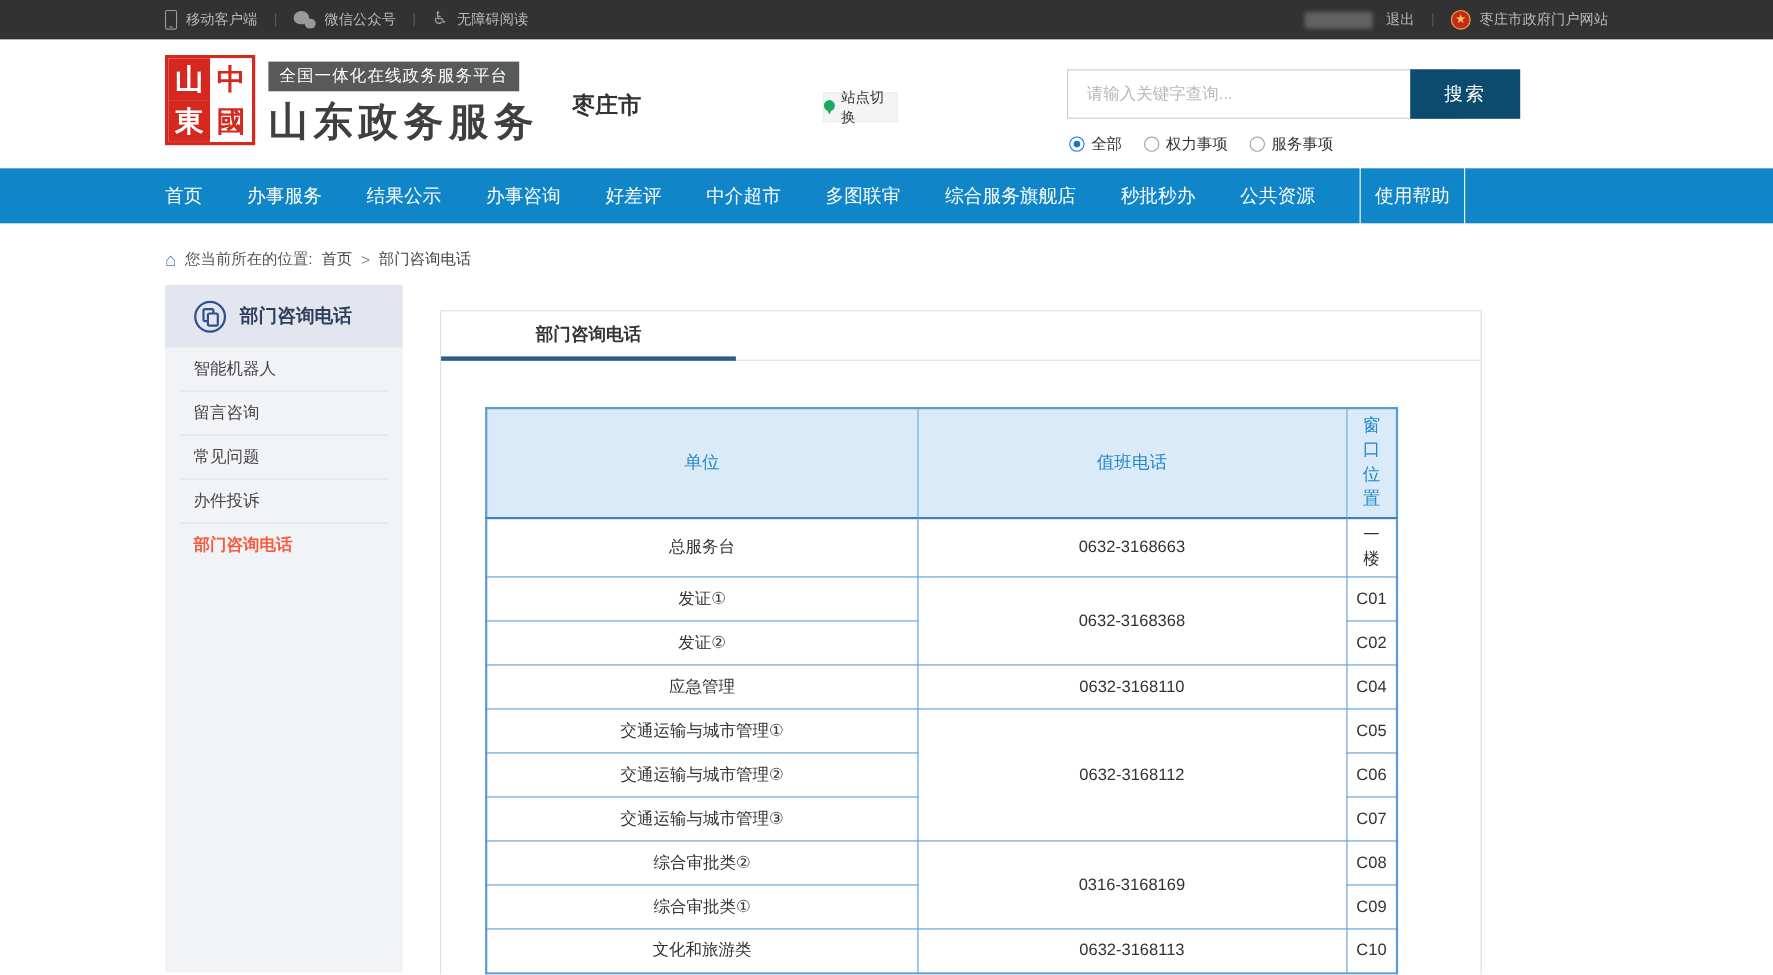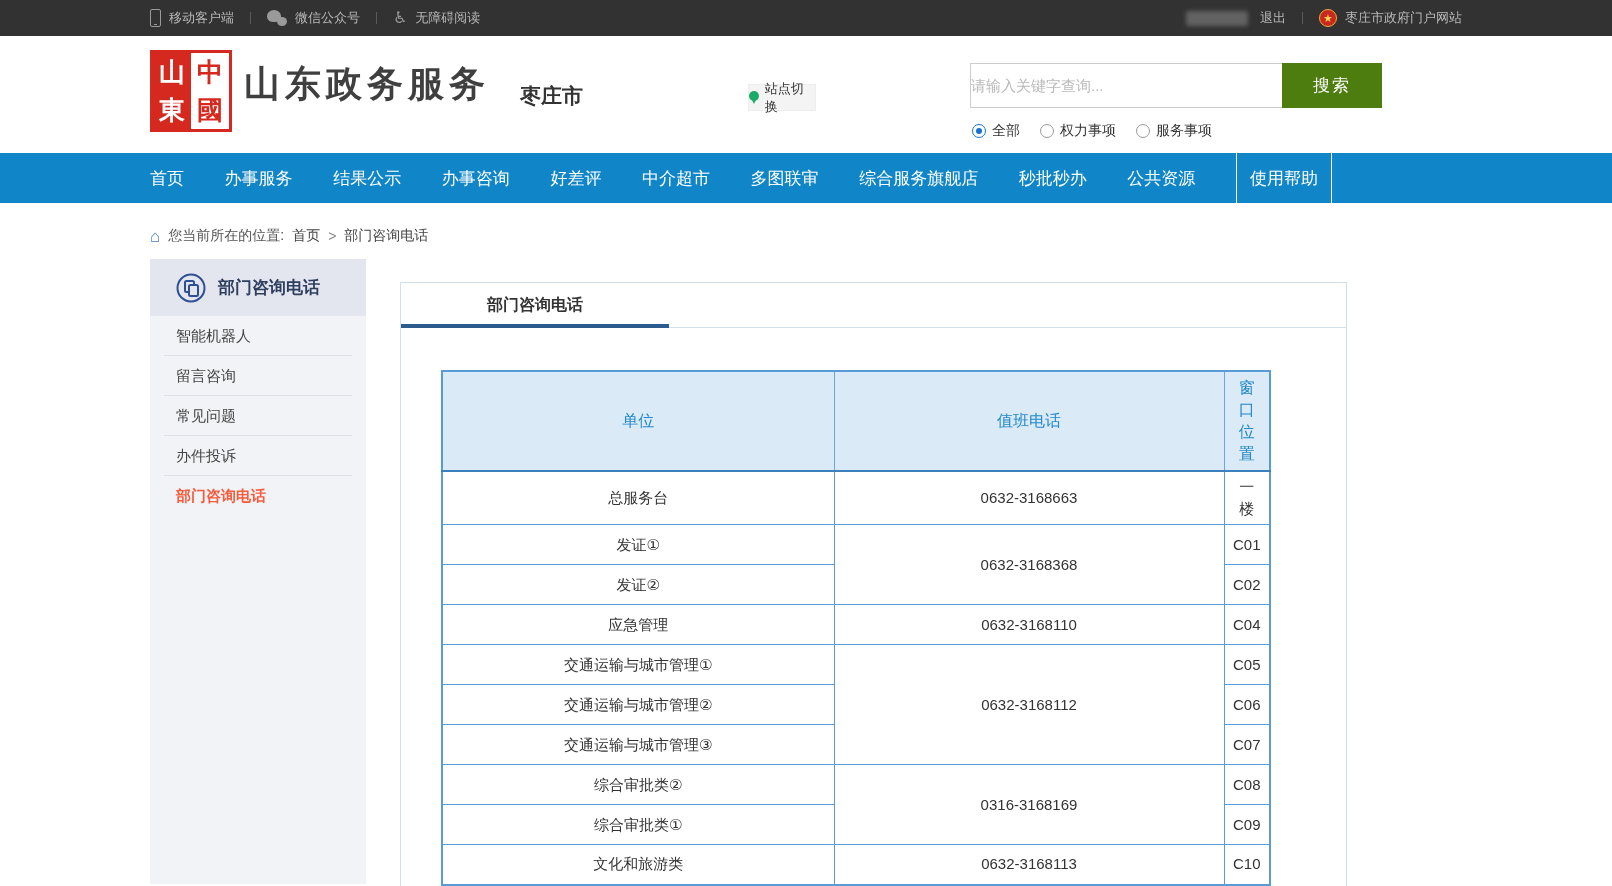--- a/index.html
+++ b/index.html
@@ -34,23 +34,23 @@
   .seal .s-red { background:#d5281e; color:#fff; }
   .seal .s-white { background:#fff; color:#d5281e; }
   .logo-texts { padding-top:6px; }
   .platform-badge { display:inline-block; background:#58595b; color:#fff; font-size:15px; padding:4px 10px; letter-spacing:1px; }
   .site-name { font-size:36px; font-weight:bold; color:#3f3f3f; letter-spacing:5px; margin-top:4px; }
   .city-name { position:absolute; left:370px; top:46px; font-size:21px; font-weight:bold; color:#333;text-align:right; }
   .site-switch { position:absolute; left:598px; top:48px; width:68px; height:27px; background:#f4f4f4; border:1px solid #ededed; display:flex; align-items:center; justify-content:center; gap:6px; font-size:13px; color:#333; cursor:pointer; }
   .pin-glyph { width:10px; height:13px; position:relative; }
   .pin-glyph::before { content:""; position:absolute; left:0; top:0; width:10px; height:10px; background:#1cab67; border-radius:50%; }
   .pin-glyph::after { content:""; position:absolute; left:2px; top:7px; border-left:3px solid transparent; border-right:3px solid transparent; border-top:6px solid #1cab67; }
-  .search-input { position:absolute; left:820px; top:27px; width:356px; height:45px; border:1px solid #cccccc; font-size:15px; padding:0 0; color:#333; outline:none; }
+  .search-input { position:absolute; left:820px; top:27px; width:356px; height:45px; border:1px solid #cccccc; font-size:15px; padding:0 17px; color:#333; outline:none; }
   .search-input::placeholder { color:#b9b9b9; }
-  .search-btn { position:absolute; left:1132px; top:27px; width:100px; height:45px; background:#4d7c0f; color:#fff; font-size:17px; border:none; cursor:pointer; letter-spacing:2px; }
+  .search-btn { position:absolute; left:1132px; top:27px; width:100px; height:45px; background:#0c4a6e; color:#fff; font-size:17px; border:none; cursor:pointer; letter-spacing:2px; }
   .scopes { position:absolute; left:822px; top:86px; display:flex; align-items:center; gap:20px; font-size:14px; color:#333; }
   .scope { display:flex; align-items:center; gap:6px; cursor:pointer; }
   .radio { width:14px; height:14px; border:1px solid #9a9a9a; border-radius:50%; background:#fff; position:relative; }
   .scope.checked .radio { border-color:#1673d2; }
   .scope.checked .radio::after { content:""; position:absolute; left:3px; top:3px; width:6px; height:6px; border-radius:50%; background:#1673d2; }
 
   
   .nav { height:50px; background:#1086c8; }
   .nav .inner { height:50px; display:flex; align-items:center; justify-content:space-between; padding-right:130px; }
   .nav-item { color:#fff; font-size:17px; text-decoration:none; cursor:pointer; white-space:nowrap; }
@@ -125,20 +125,21 @@
 <div class="header">
   <div class="inner">
     <div class="logo">
       <div class="seal" id="seal">
           <span class="s-red">山</span>
           <span class="s-white">中</span>
           <span class="s-red">東</span>
           <span class="s-white">國</span>
         </div>
       <div class="logo-texts">
+        <span class="platform-badge">全国一体化在线政务服务平台</span>
         <div class="site-name">山东政务服务</div>
       </div>
     </div>
     <div class="city-name">枣庄市</div>
     <div class="site-switch">
       <span class="pin-glyph"></span>
       <span>站点切换</span>
     </div>
     <input class="search-input" type="text" placeholder="请输入关键字查询..." style="">
     <button class="search-btn">搜索</button>

